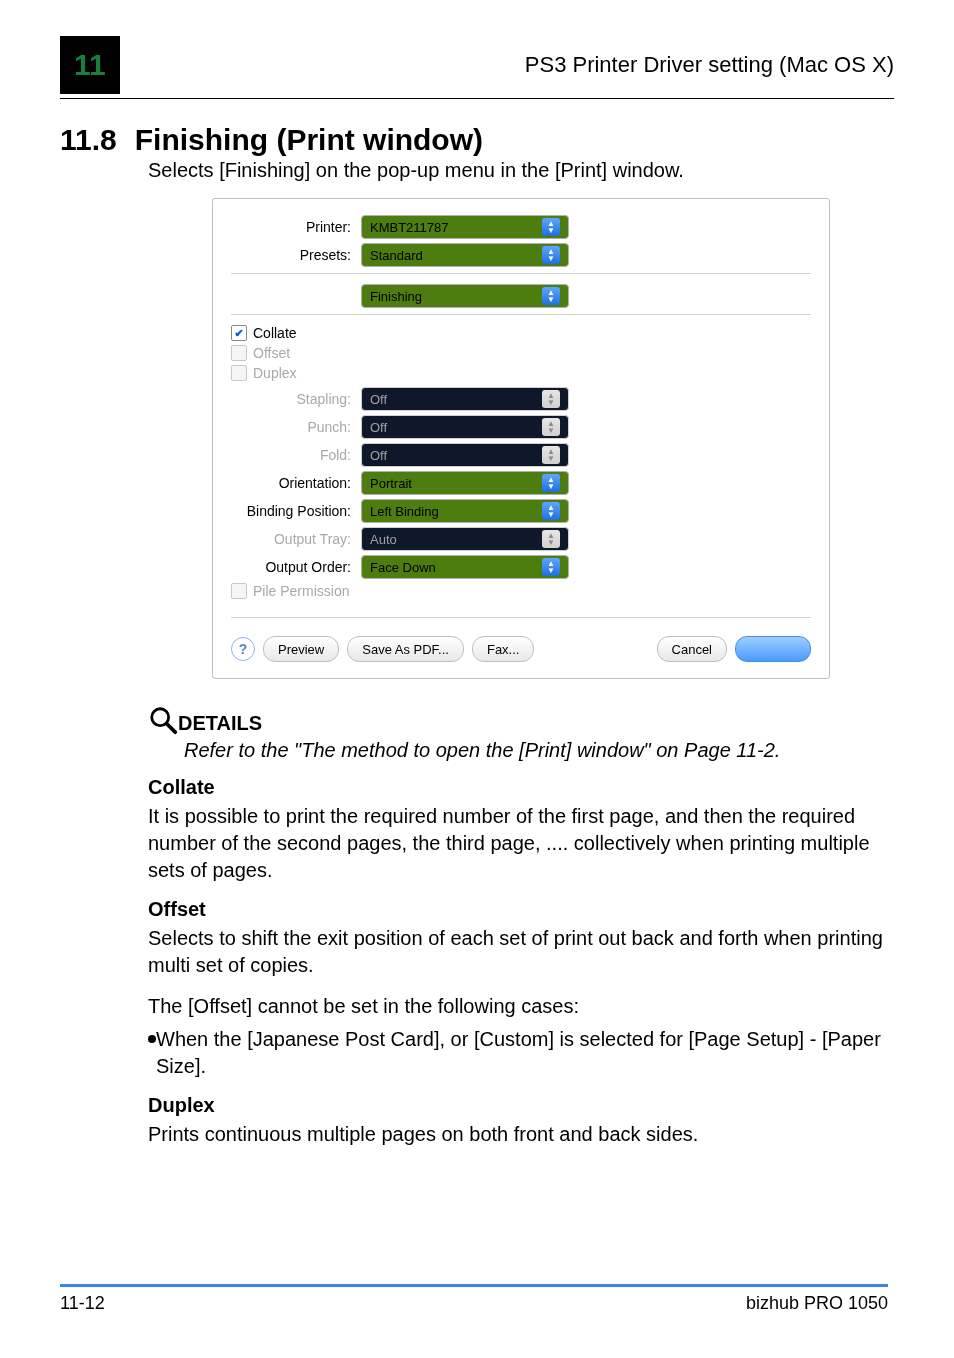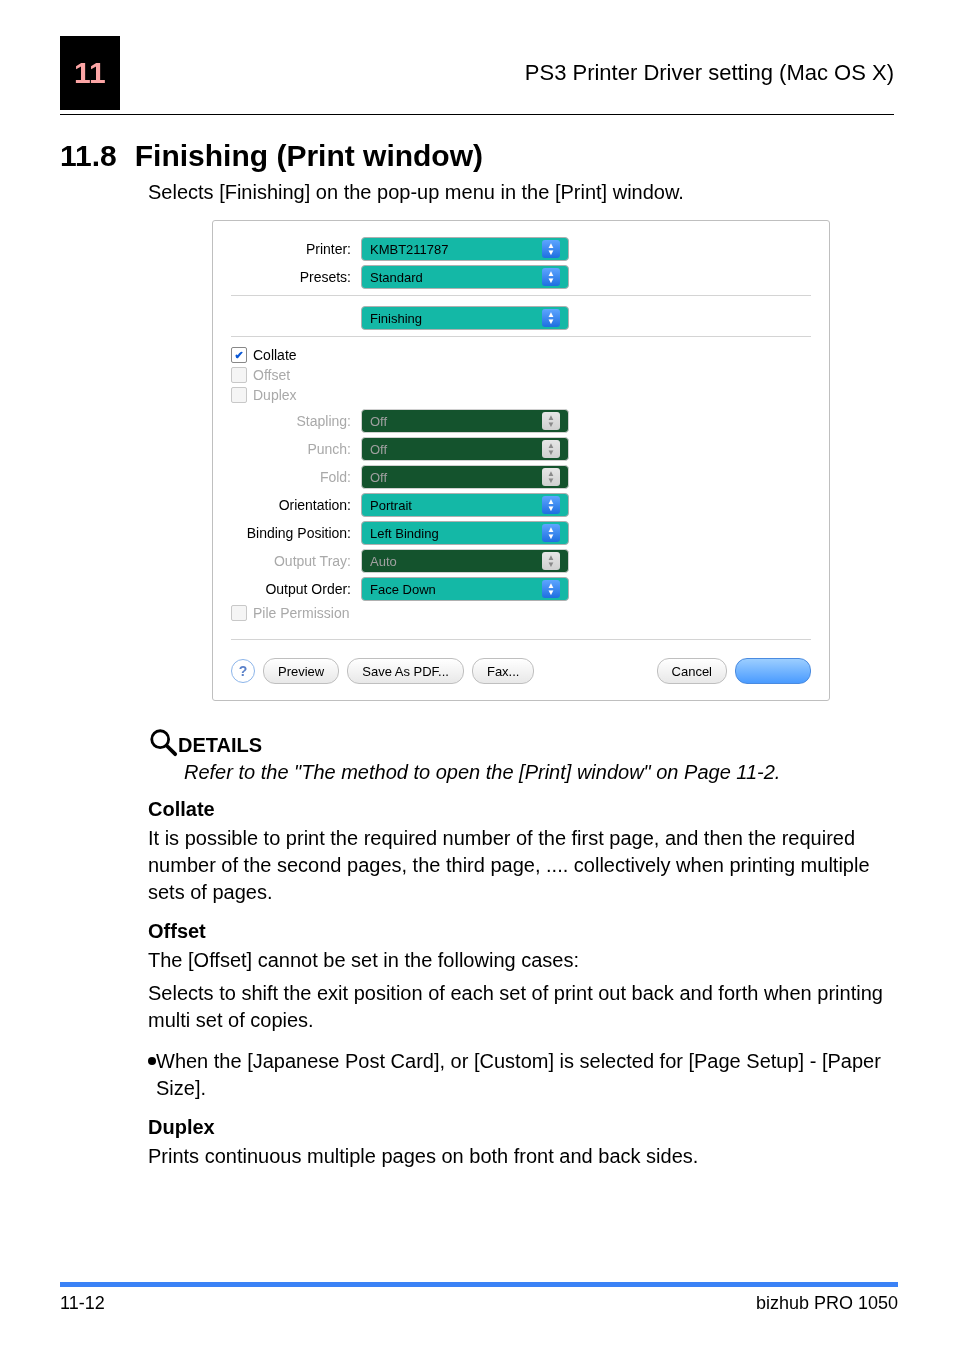--- a/index.html
+++ b/index.html
@@ -1,50 +1,50 @@
 <!DOCTYPE html>
 <html><head>
 <meta charset="utf-8">
 <style>
 html,body{margin:0;padding:0;background:#fff;font-family:Arial,Helvetica,sans-serif;color:#000}
 .page{width:954px;height:1358px;box-sizing:border-box;padding:36px 60px 70px 60px;position:relative}
 .hdr-line{border-bottom:1.5px solid #000;padding-bottom:4px;margin-bottom:24px;display:flex;align-items:center}
-.chapter-badge{background:#000;color:#fca5a5;font-weight:700;font-size:30px;padding:20px 14px;display:inline-block;margin-right:auto}
+.chapter-badge{background:#000;color:#15803d;font-weight:700;font-size:30px;padding:12px 14px;display:inline-block;margin-right:auto}
 .hdr-title{font-size:22px;margin-left:auto}
-.section-row{display:flex;align-items:baseline;gap:18px;margin-bottom:6px}
+.section-row{display:flex;align-items:baseline;gap:18px;margin-bottom:0}
 .section-num{font-size:30px;font-weight:700}
 .section-title{font-size:30px;font-weight:700}
 .body-block{margin-left:88px}
 .body-text{font-size:20px;line-height:1.35;margin:0 0 14px 0}
 .dialog{width:580px;margin:12px auto 26px auto;border:1px solid #bfbfbf;border-radius:3px;padding:12px 18px 16px 18px;font-family:"Lucida Grande",Arial,sans-serif;font-size:14px;background:#fff}
 .dlg-row{display:flex;align-items:center;margin:4px 0}
 .dlg-label{width:120px;text-align:right;padding-right:10px;color:#000;font-size:14px}
 .dlg-label.disabled{color:#a9a9a9}
-.dlg-select{display:flex;align-items:center;width:190px;height:22px;border:1px solid #b0b0b0;border-radius:4px;padding:0 8px;position:relative;font-size:13px;color:#000;background:#14b8a6}
-.dlg-select.disabled{background:#14532d;color:#a0a0a0;border-color:#d0d0d0}
+.dlg-select{display:flex;align-items:center;width:190px;height:22px;border:1px solid #b0b0b0;border-radius:4px;padding:0 8px;position:relative;font-size:13px;color:#000;background:#4d7c0f}
+.dlg-select.disabled{background:#0f172a;color:#a0a0a0;border-color:#d0d0d0}
 .dlg-select .cap{margin-left:auto;width:18px;height:18px;border-radius:3px;background:linear-gradient(#5ea5ff,#1e6fe0);display:flex;flex-direction:column;align-items:center;justify-content:center;color:#fff;font-size:8px;line-height:7px}
 .dlg-select.disabled .cap{background:linear-gradient(#e6e6e6,#d0d0d0);color:#8a8a8a}
 .dlg-divider{border:none;border-top:1px solid #d4d4d4;margin:6px 0 10px 0}
 .chk-row{display:flex;flex-direction:column;gap:4px;margin:4px 0 6px 0}
 .chk{display:flex;align-items:center;gap:6px;font-size:14px;color:#000}
 .chk .box{width:14px;height:14px;border:1px solid #888;border-radius:2px;display:flex;align-items:center;justify-content:center;font-size:11px;color:#0a58d6;font-weight:700;line-height:1}
 .chk.disabled{color:#a9a9a9}
 .chk.disabled .box{border-color:#c8c8c8;background:#f5f5f5}
 .btn-row{display:flex;align-items:center;gap:8px;margin-top:18px}
 .help-circ{width:22px;height:22px;border:1px solid #8cb5ea;border-radius:50%;display:flex;align-items:center;justify-content:center;color:#5a80c8;font-size:14px;font-weight:700}
 .dlg-btn{height:24px;padding:0 14px;border:1px solid #bfbfbf;border-radius:12px;background:linear-gradient(#fff,#e8e8e8);font-size:13px;display:flex;align-items:center}
 .dlg-btn.primary{background:linear-gradient(#9cceff,#4a9bff);border-color:#4a8be0;color:#fff}
 .details-row{display:flex;align-items:flex-end;margin:0 0 4px 0}
 .mag-icon{width:30px;height:30px}
 .details-label{font-size:20px;font-weight:700}
 .details-ref{font-size:20px;font-style:italic;margin:0 0 14px 36px}
 .sub-head{font-size:20px;font-weight:700;margin:10px 0 4px 0}
 .bullet{display:flex;gap:0;font-size:20px;line-height:1.35;margin:4px 0 14px 0}
 .bullet .dot{width:8px;height:8px;background:#000;border-radius:50%;margin-top:9px;flex:0 0 auto}
-.ftr{position:absolute;left:60px;right:56px;bottom:44px;border-top:5px solid #3b82f6;padding-top:6px;display:flex;justify-content:space-between;font-size:18px}
+.ftr{position:absolute;left:60px;right:66px;bottom:44px;border-top:3px solid #3b82f6;padding-top:6px;display:flex;justify-content:space-between;font-size:18px}
 </style>
 </head>
 <body>
 <div class="page">
 
 <div class="hdr-line">
   <div class="chapter-badge">11</div>
   <div class="hdr-title">PS3 Printer Driver setting (Mac OS X)</div>
 </div>
 
@@ -168,22 +168,22 @@
       <line x1="20" y1="20" x2="29" y2="29" stroke="#000" stroke-width="4" stroke-linecap="round"></line>
     </svg>
     <span class="details-label">DETAILS</span>
   </div>
   <p class="details-ref">Refer to the "The method to open the [Print] window" on Page 11-2.</p>
 
   <div class="sub-head">Collate</div>
   <p class="body-text">It is possible to print the required number of the first page, and then the required number of the second pages, the third page, .... collectively when printing multiple sets of pages.</p>
 
   <div class="sub-head">Offset</div>
+  <p class="body-text">Selects to shift the exit position of each set of print out back and forth when printing multi set of copies.</p>
   <p class="body-text" style="margin-bottom:6px">The [Offset] cannot be set in the following cases:</p>
-  <p class="body-text">Selects to shift the exit position of each set of print out back and forth when printing multi set of copies.</p>
   <div class="bullet">
     <span class="dot"></span>
     <span>When the [Japanese Post Card], or [Custom] is selected for [Page Setup] - [Paper Size].</span>
   </div>
 
   <div class="sub-head">Duplex</div>
   <p class="body-text">Prints continuous multiple pages on both front and back sides.</p>
 </div>
 
 <div class="ftr">

